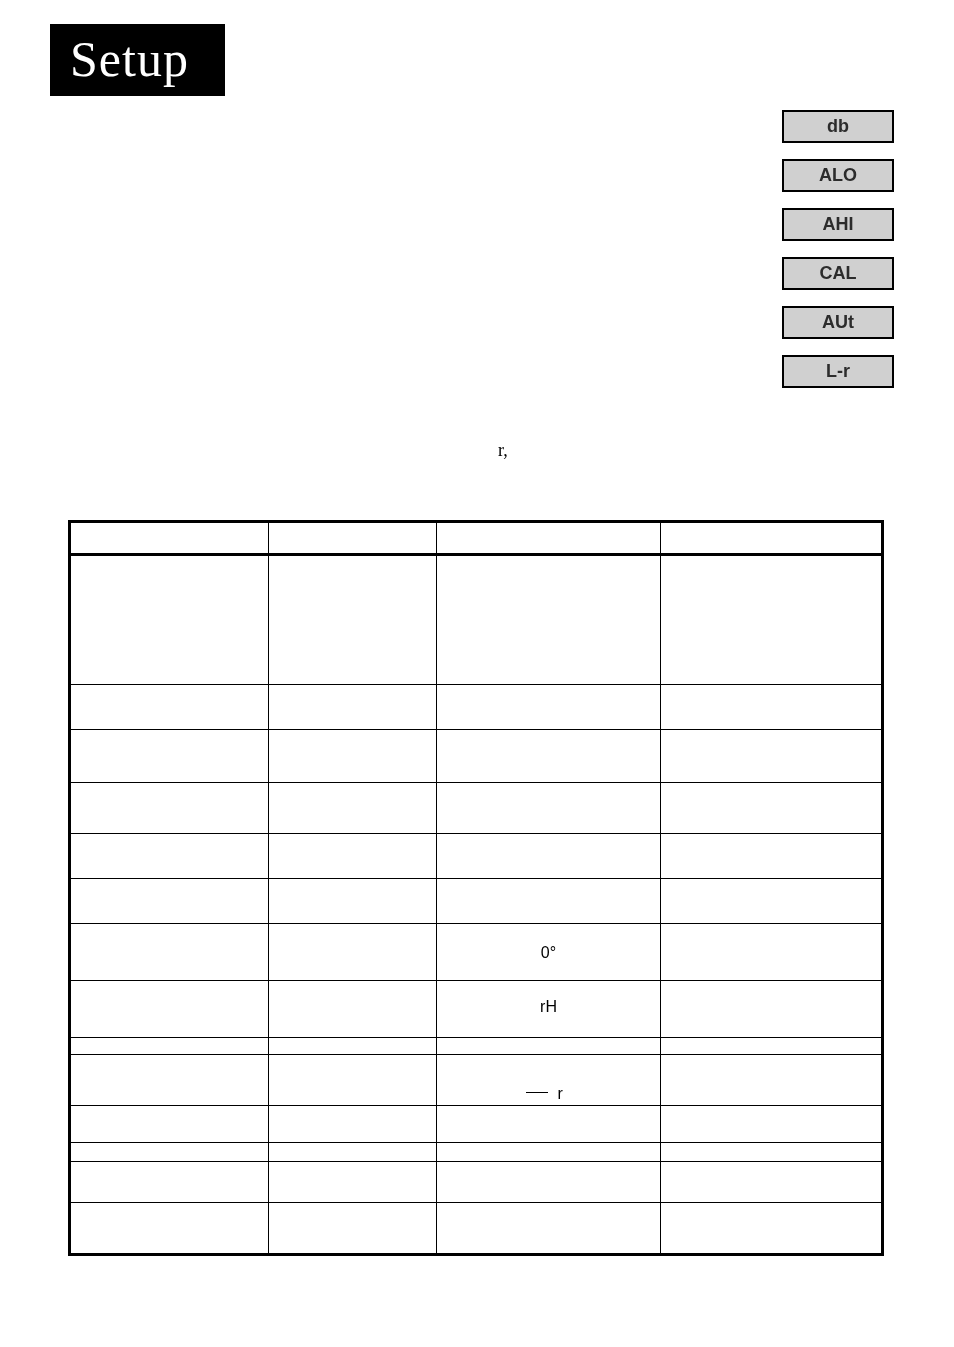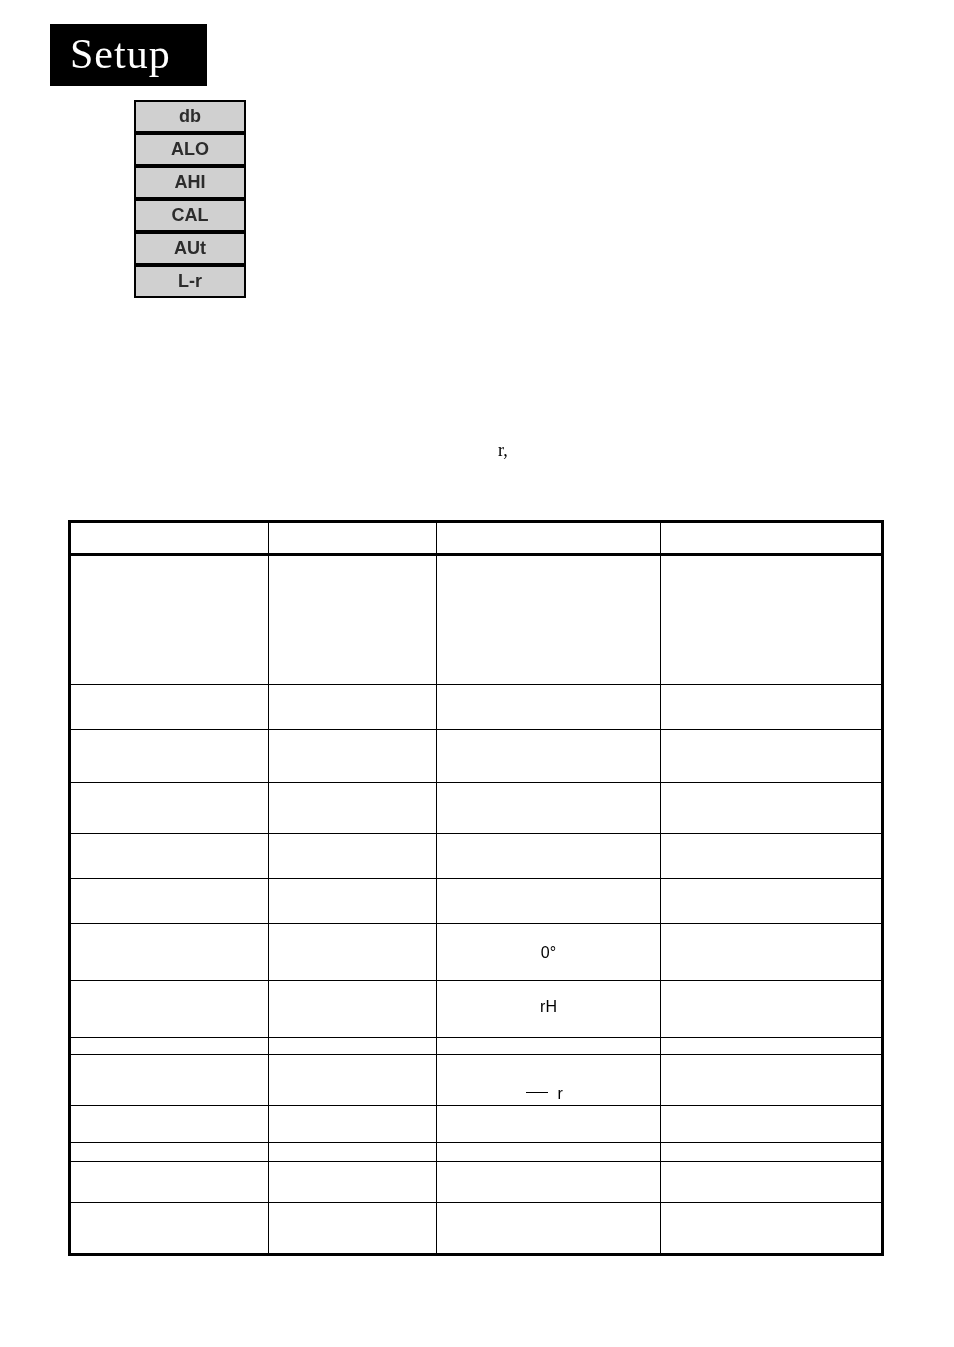--- a/index.html
+++ b/index.html
@@ -14,30 +14,32 @@
     height: 1347px;
     position: relative;
     box-sizing: border-box;
     padding: 24px 60px 40px 40px;
   }
   .setup-block {
     display: inline-block;
     background: #000;
     color: #fff;
     font-family: "Times New Roman", Times, serif;
-    font-size: 42px;
+    font-size: 50px;
     padding: 6px 36px 8px 20px;
     margin-left: 10px;
     letter-spacing: 1px;
   }
   .menu-buttons {
     margin-top: 14px;
     margin-left: 94px;
     display: flex;
     flex-direction: column;
+    gap: 16px;
+    align-items: flex-end;
   }
   .menu-button {
     width: 112px;
     box-sizing: border-box;
     border: 2px solid #000;
     background: #d0d0d0;
     color: #2c2c2c;
     font-family: Arial, Helvetica, sans-serif;
     font-weight: bold;
     font-size: 18px;

